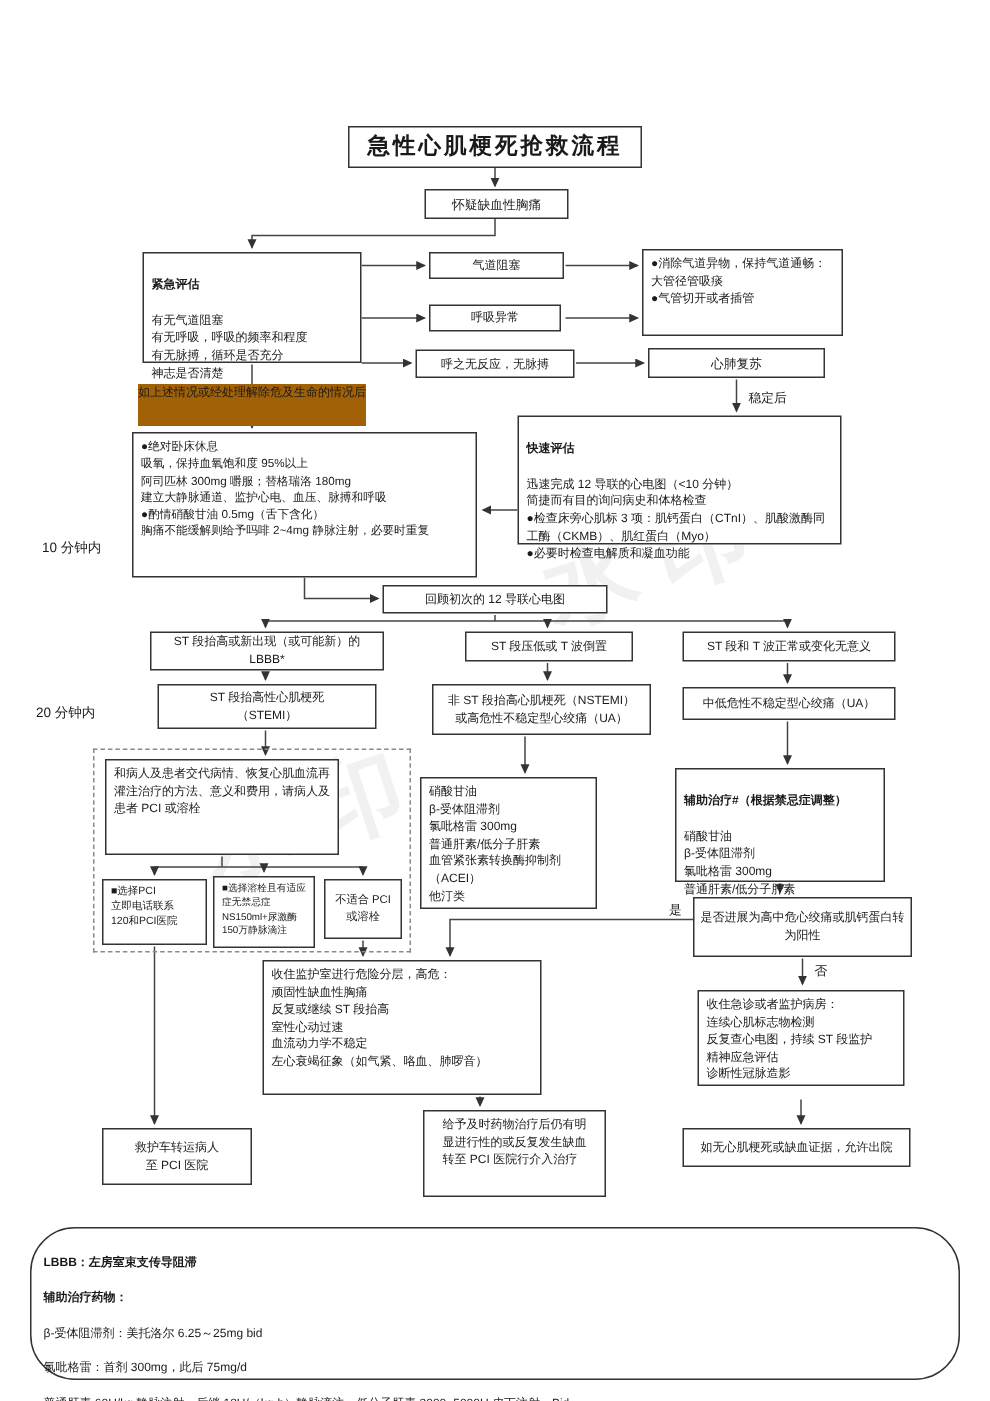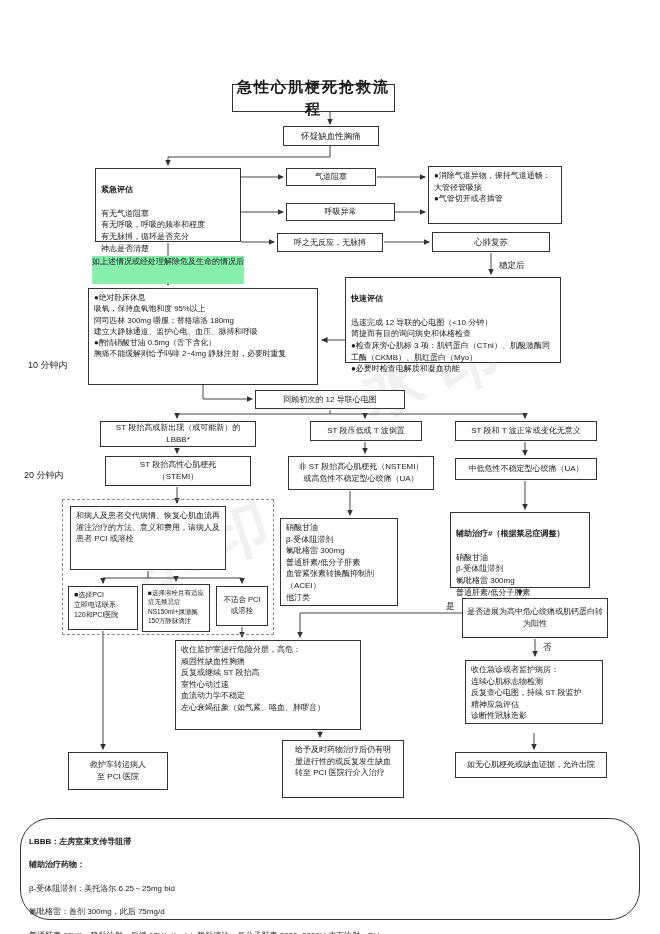--- a/index.html
+++ b/index.html
@@ -1,19 +1,19 @@
 <!DOCTYPE html>
 <html><head>
 <meta charset="utf-8">
 <style>
   html,body{margin:0;padding:0;background:#f2f2f2;font-family:"Liberation Sans","DejaVu Sans",sans-serif;color:#1a1a1a;}
   #page{position:relative;width:660px;height:934px;background:#ffffff;outline:1px solid #dcdcdc;margin:0 auto;overflow:hidden;}
   .box{position:absolute;border:1px solid #333;background:#fff;font-size:8px;line-height:1.45;padding:3px 5px;white-space:pre-line;box-sizing:border-box;}
   .cbox{display:flex;align-items:center;justify-content:center;text-align:center;padding:2px 4px;}
-  .nob{position:absolute;background:#86efac;font-size:8px;line-height:1.4;white-space:pre-line;box-sizing:border-box;}
+  .nob{position:absolute;background:#a16207;font-size:8px;line-height:1.4;white-space:pre-line;box-sizing:border-box;}
   .lbl{position:absolute;font-size:8.5px;background:#fff;padding:0 2px;line-height:1.2;}
   .bold{font-weight:bold;}
   .dashed{position:absolute;border:1px dashed #8a8a8a;background:transparent;box-sizing:border-box;}
   svg.connectors{position:absolute;left:0;top:0;pointer-events:none;}
   .wm{position:absolute;font-size:62px;font-weight:bold;color:rgba(120,120,120,0.10);transform:rotate(-18deg);letter-spacing:16px;pointer-events:none;white-space:nowrap;}
   .sec-title{font-weight:bold;margin-bottom:1px;}
   .fnote-line{font-size:8px;line-height:1.5;white-space:pre-line;}
 </style>
 </head>
 <body>
@@ -61,34 +61,34 @@
       <polyline points="103,631 103,749" marker-end="url(#ah)"></polyline>
       <polyline points="242,627 242,637" marker-end="url(#ah)"></polyline>
       <polyline points="520,589 520,595" marker-end="url(#ah)"></polyline>
       <polyline points="462,613 300,613 300,637" marker-end="url(#ah)"></polyline>
       <polyline points="535,639 535,656" marker-end="url(#ah)"></polyline>
       <polyline points="320,731 320,737" marker-end="url(#ah)"></polyline>
       <polyline points="534,733 534,749" marker-end="url(#ah)"></polyline>
     </g>
   </svg>
 
-  <div class="box cbox bold" style="left:232px;top:84px;width:163px;height:28px;font-size:15px;letter-spacing:2px;">急性心肌梗死抢救流程</div>
+  <div class="box cbox bold" style="left:232px;top:84px;width:196px;height:28px;font-size:15px;letter-spacing:2px;">急性心肌梗死抢救流程</div>
 
   <div class="box cbox" style="left:283px;top:126px;width:96px;height:20px;font-size:8.5px;">怀疑缺血性胸痛</div>
 
   <div class="box" style="left:95px;top:168px;width:146px;height:74px;">
     <div class="sec-title">紧急评估</div>
     <div>有无气道阻塞
 有无呼吸，呼吸的频率和程度
 有无脉搏，循环是否充分
 神志是否清楚</div>
   </div>
 
   <div class="box cbox" style="left:286px;top:168px;width:90px;height:18px;">气道阻塞</div>
-  <div class="box cbox" style="left:286px;top:203px;width:109px;height:18px;font-family:Liberation Serif, serif;">呼吸异常</div>
+  <div class="box cbox" style="left:286px;top:203px;width:88px;height:18px;font-family:Liberation Serif, serif;">呼吸异常</div>
   <div class="box cbox" style="left:277px;top:233px;width:106px;height:19px;">呼之无反应，无脉搏</div>
 
   <div class="box" style="left:428px;top:166px;width:134px;height:58px;">●消除气道异物，保持气道通畅：大管径管吸痰
 ●气管切开或者插管</div>
   <div class="box cbox" style="left:432px;top:232px;width:118px;height:20px;font-size:8.5px;">心肺复苏</div>
 
   <div class="nob" style="left:92px;top:256px;width:152px;height:28px;text-align:center;">如上述情况或经处理解除危及生命的情况后</div>
   <div class="lbl" style="left:497px;top:260px;">稳定后</div>
 
   <div class="box" style="left:88px;top:288px;width:230px;height:97px;font-size:7.8px;">●绝对卧床休息

